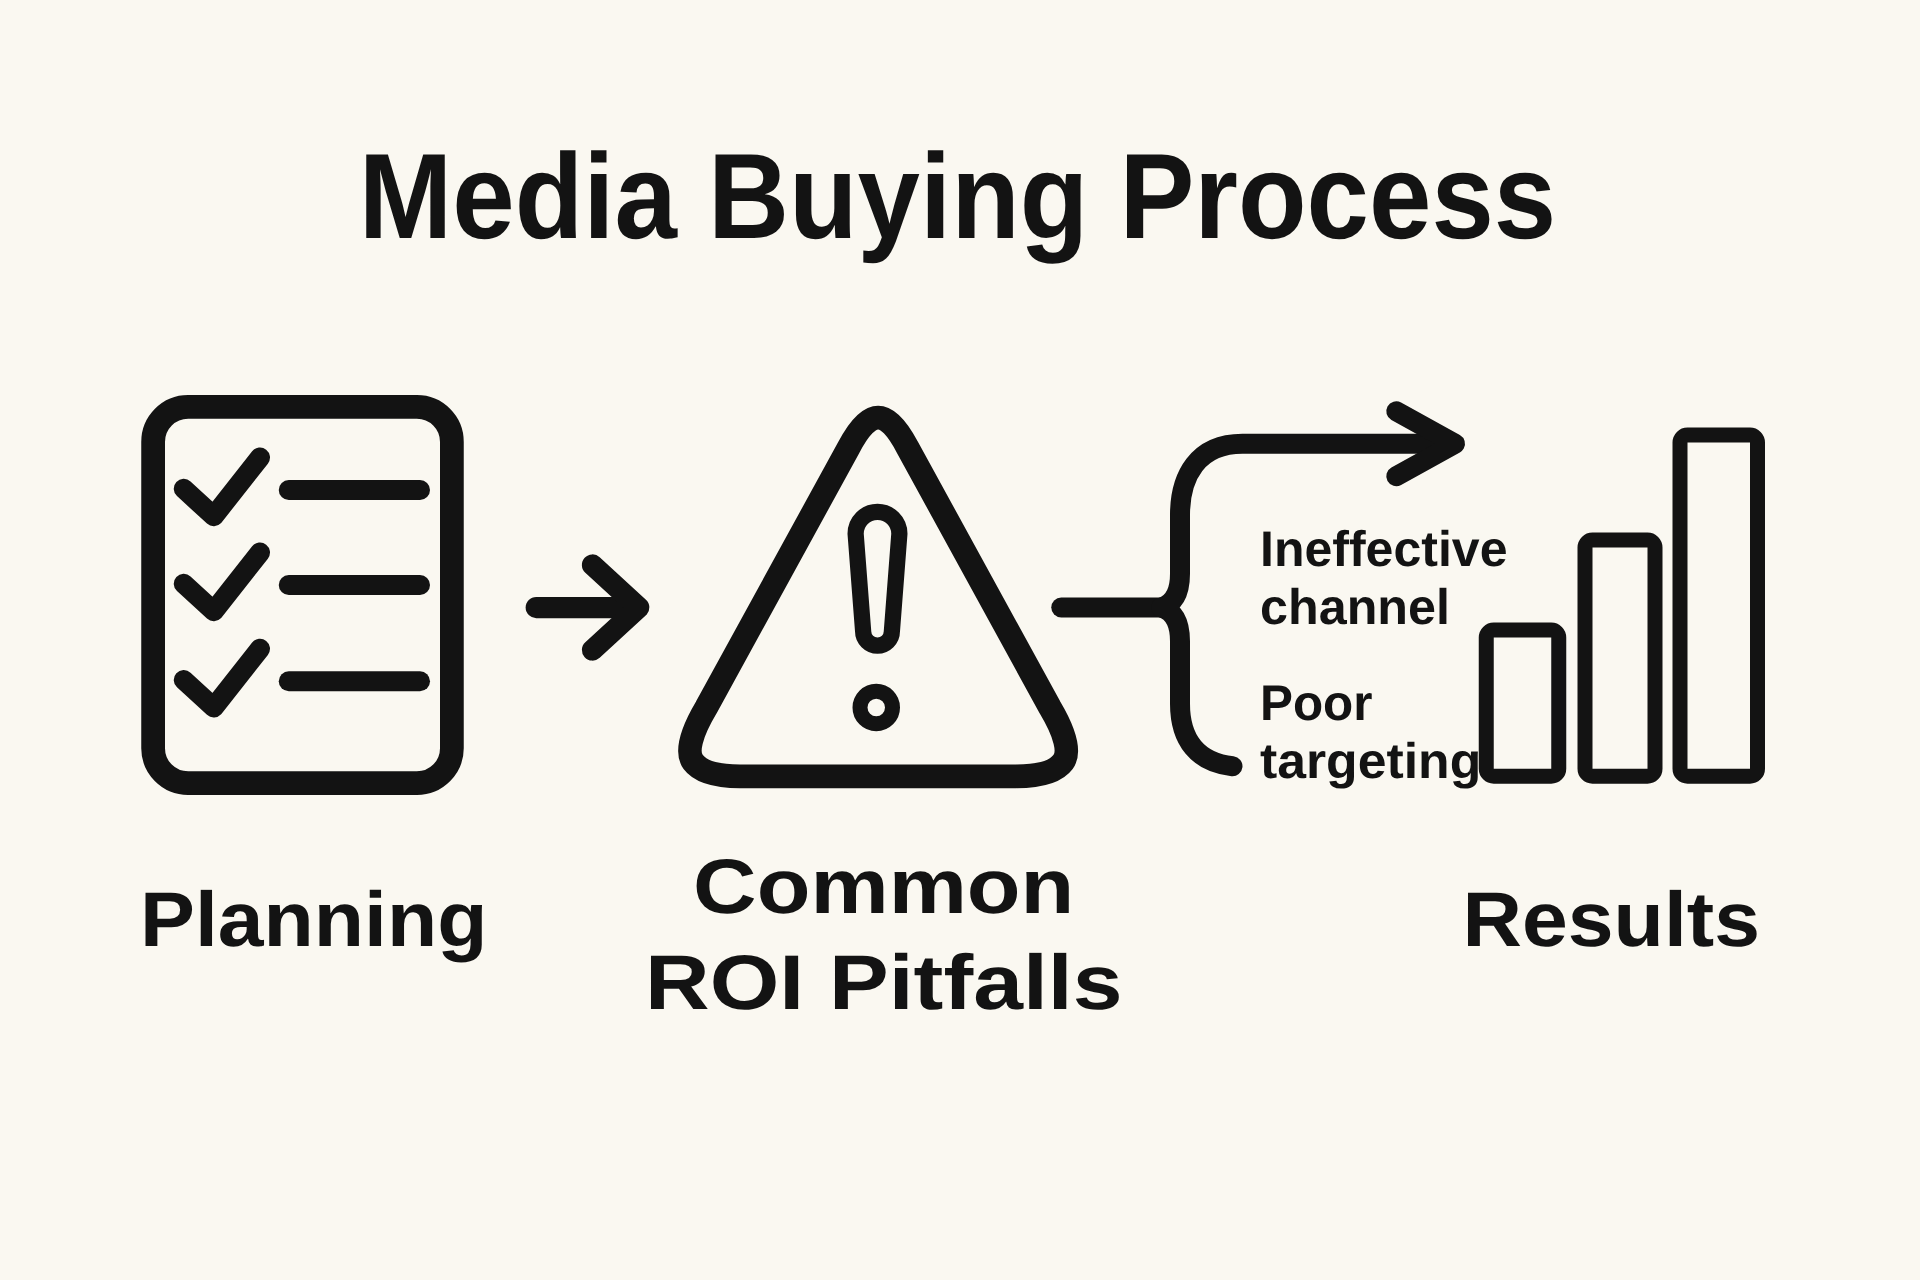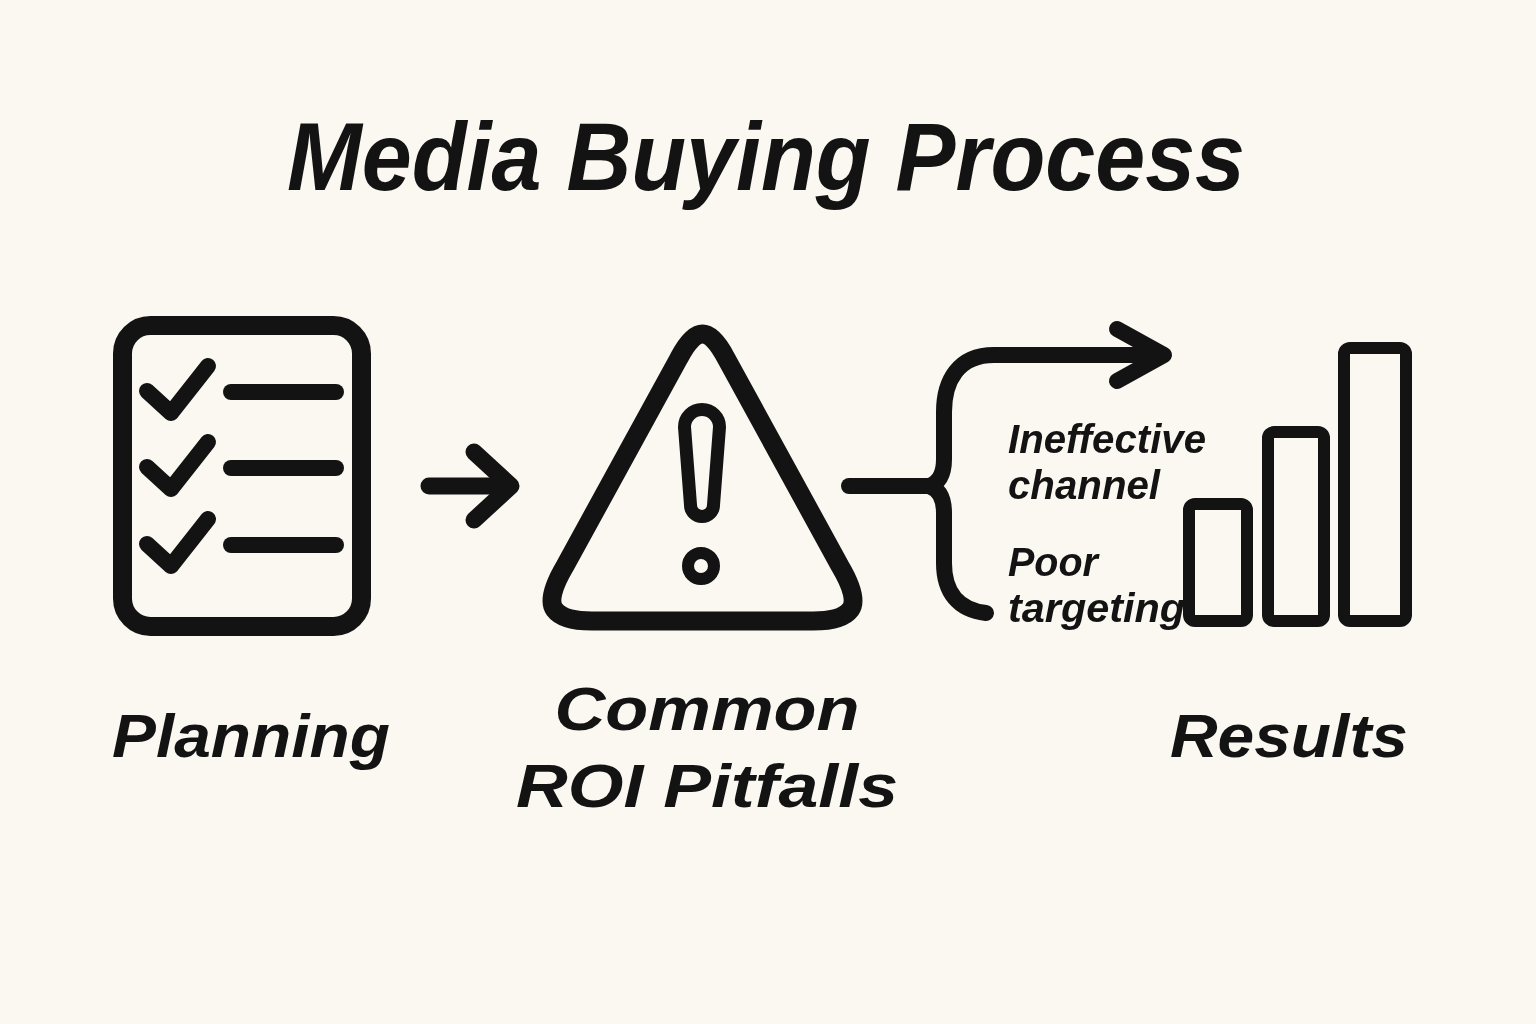--- a/index.html
+++ b/index.html
@@ -10,21 +10,20 @@
   body {
     background: var(--bg);
     font-family: "Liberation Sans", sans-serif;
   }
   .canvas {
     position: relative;
     width: 1502px;
     height: 1024px;
     background: var(--bg);
     overflow: hidden;
-    font-style: italic;
   }
   svg.diagram {
     display: block;
     width: 1536px;
     height: 1024px;
     color: var(--ink);
   }
   text {
     fill: currentColor;
     font-family: "Liberation Sans", sans-serif;

